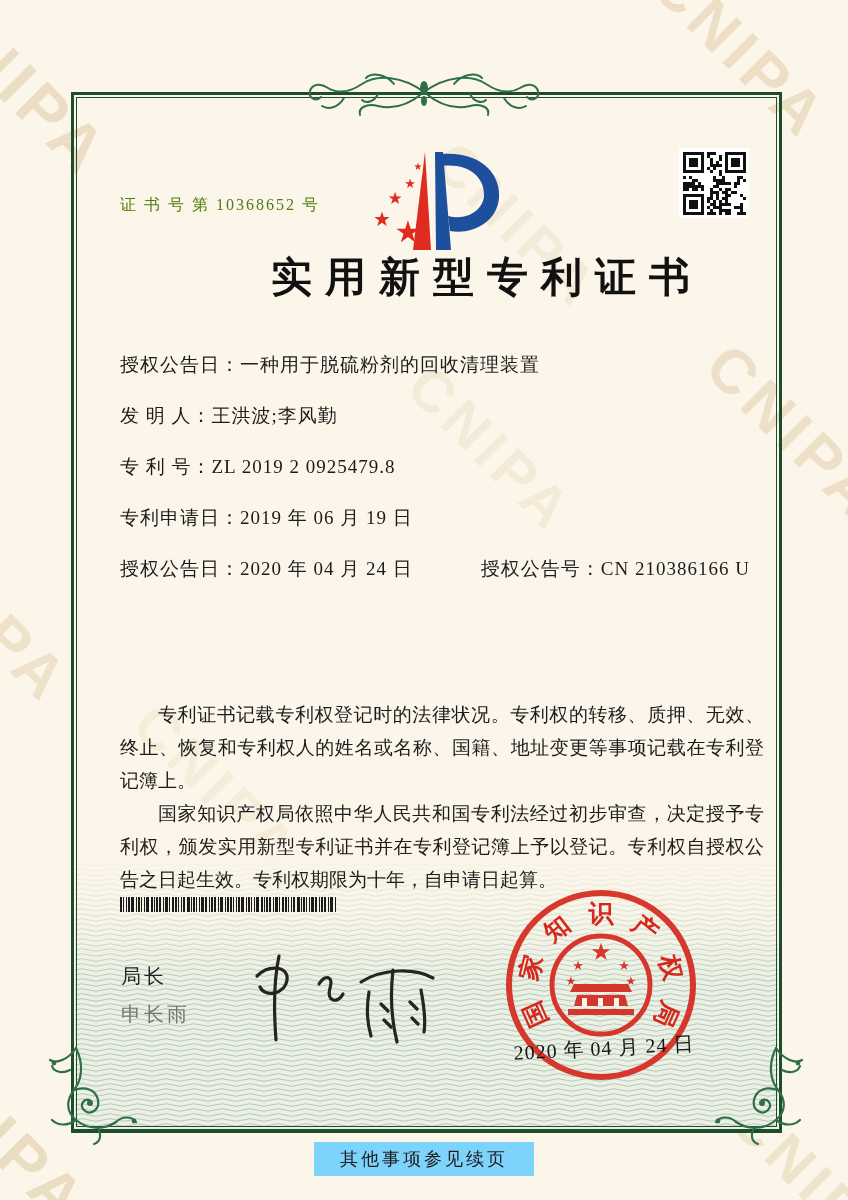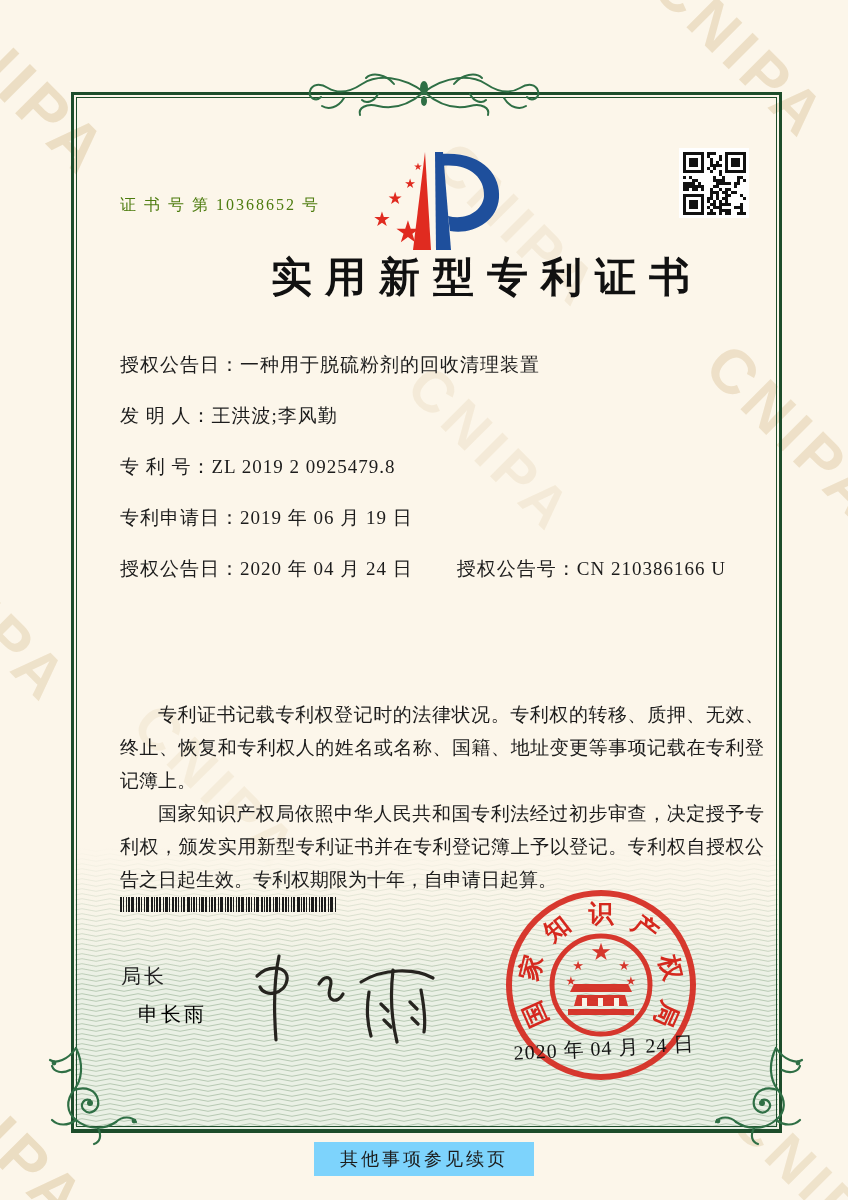--- a/index.html
+++ b/index.html
@@ -41,31 +41,31 @@
   .qr { position:absolute; left:679px; top:148px; width:70px; height:70px; background:#fff; padding:4px; z-index:5; }
   .title { position:absolute; left:71px; top:250px; width:819px; text-align:center; font-size:41px; font-weight:bold;
            letter-spacing:13px; padding-left:13px; color:#111; z-index:5; }
 
   
   .fields { position:absolute; left:120px; top:350px; width:646px; z-index:5; font-size:19px; color:#1c1c1c; }
   .field-row { height:30px; line-height:30px; margin-bottom:21px; white-space:nowrap; }
   .field-row .lab { letter-spacing:1px; }
   .field-row .val { letter-spacing:1px; }
   .two-col { display:flex; }
-  .two-col .colB { margin-left:44px; }
+  .two-col .colB { margin-left:68px; }
 
   
   .paras { position:absolute; left:120px; top:698px; width:644px; z-index:5; font-size:19px; line-height:33px;
            color:#1c1c1c; text-align:justify; }
   .paras p { text-indent:2em; }
 
   
   .barcode { position:absolute; left:120px; top:897px; width:218px; height:15px; z-index:5; }
   .director-label { position:absolute; left:121px; top:963px;  font-size:20px; color:#222; letter-spacing:3px; z-index:5; }
-  .director-name  { position:absolute; left:138px; top:1001px; font-size:20px; color:#000000; letter-spacing:3px; z-index:5; }
+  .director-name  { position:absolute; left:121px; top:1001px; font-size:20px; color:#737373; letter-spacing:3px; z-index:5; }
   .signature { position:absolute; left:235px; top:942px; z-index:5; }
 
   .seal { position:absolute; left:504px; top:888px; width:194px; height:194px; z-index:6; }
   .seal svg { position:absolute; inset:0; }
   .seal-ring-text { position:absolute; inset:0; }
   .seal-char { position:absolute; left:50%; top:50%; font-size:25px; font-weight:bold; color:#d5281e;
                font-family:"Liberation Serif","DejaVu Serif",serif; }
   .seal-date { position:absolute; left:508px; top:1035px; width:192px; text-align:center; font-size:20px;
                color:#141414; letter-spacing:1px; transform:rotate(-3deg); z-index:7; white-space:nowrap; }
 

